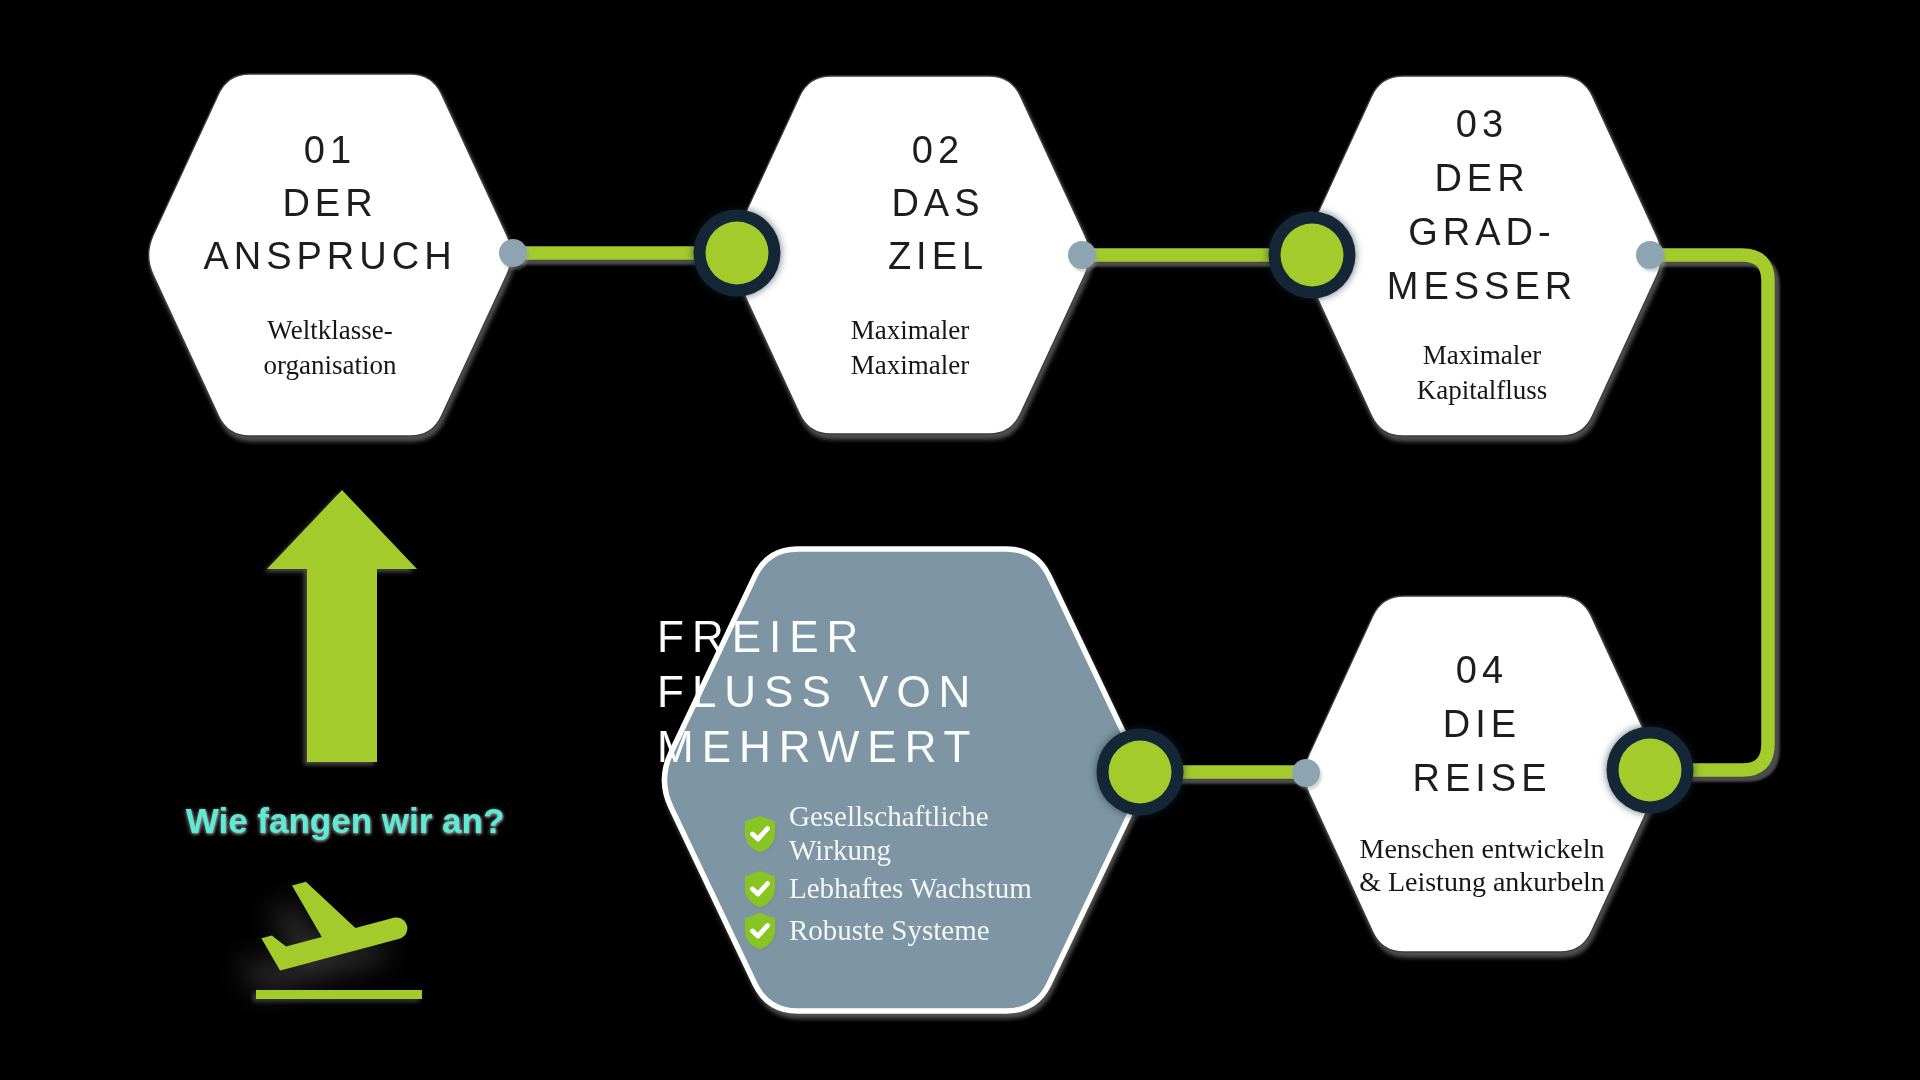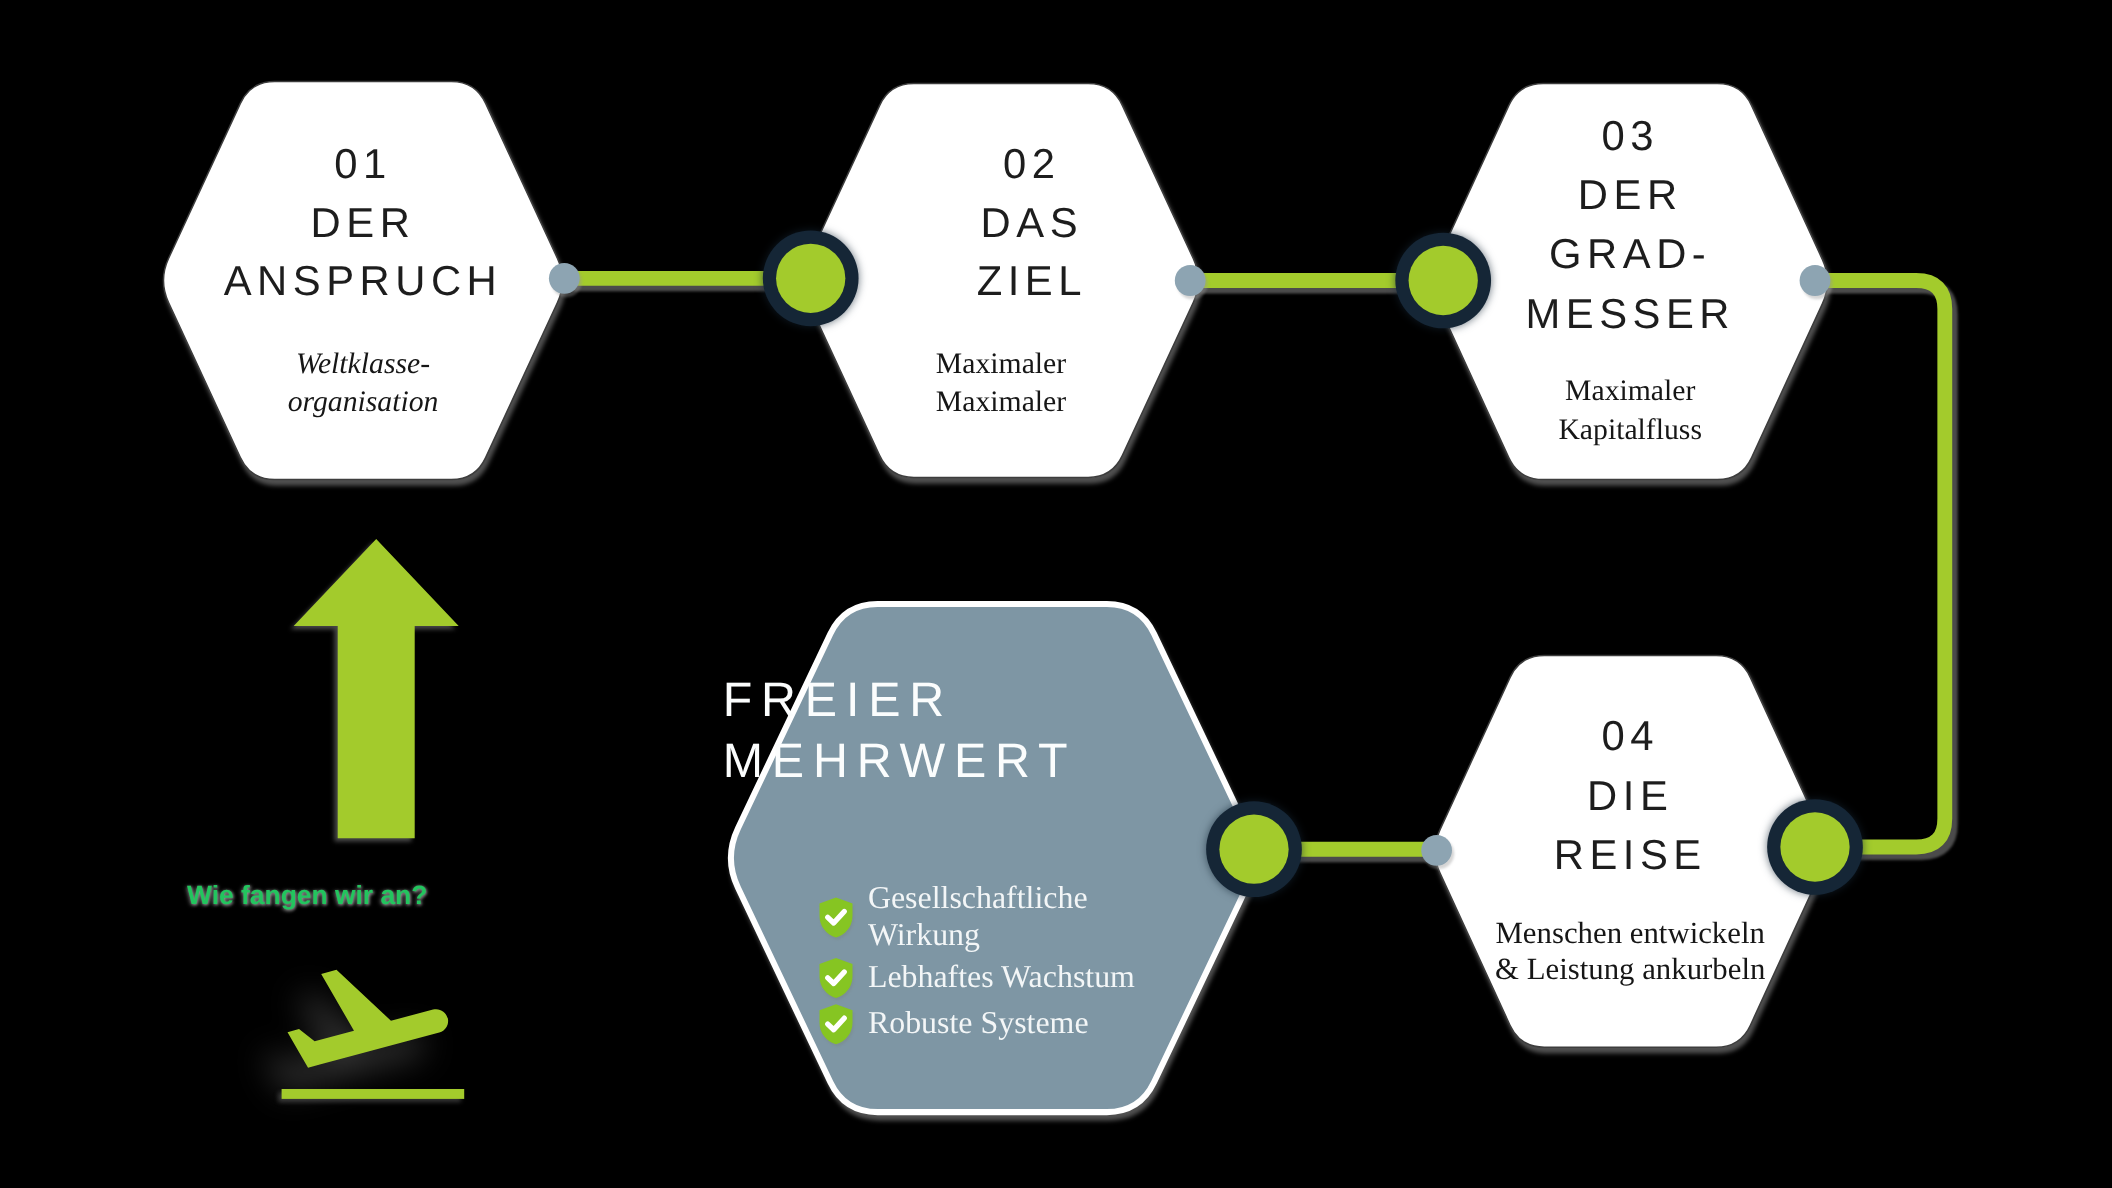--- a/index.html
+++ b/index.html
@@ -22,22 +22,22 @@
   .sblock span{display:block;white-space:nowrap;}
   .sblock.small{font-size:28px;line-height:33px;}
   .vtitle{position:absolute;color:#fbfdfd;font-size:44px;
           line-height:55px;letter-spacing:8px;}
   .vtitle span{display:block;white-space:nowrap;}
   .checks{position:absolute;left:742px;top:799px;width:352px;
           font-family:"Liberation Serif",serif;font-size:29px;line-height:34px;color:#f3f6f7;}
   .checkrow{display:flex;align-items:center;}
   .checkrow svg{position:static;flex:0 0 auto;margin:2px 11px 0 0;
                 filter:drop-shadow(1px 2px 1px rgba(120,130,120,.35));}
-  .question{position:absolute;left:170px;top:801px;width:350px;text-align:left;
-            font-weight:bold;font-size:24px;color:#22c55e;
+  .question{position:absolute;left:170px;top:801px;width:350px;text-align:center;
+            font-weight:bold;font-size:35px;color:#5eead4;
             text-shadow:1px 1px 3px rgba(175,175,175,.85),-1px 1px 4px rgba(150,150,150,.6);}
 </style>
 </head>
 <body>
 
 <div id="stage">
 
   <svg id="shapes" width="1920" height="1080" viewBox="0 0 1920 1080">
       <path d="M153.2,275.0 Q144.0,255.0 153.2,235.0 L218.5,94.0 Q227.7,74.0 249.7,74.0 L410.3,74.0 Q432.3,74.0 441.5,94.0 L506.8,235.0 Q516.0,255.0 506.8,275.0 L441.5,416.0 Q432.3,436.0 410.3,436.0 L249.7,436.0 Q227.7,436.0 218.5,416.0 Z" fill="#ffffff" stroke="#3d3d3d" stroke-width="1.4" class="hexshadow"></path>
       <path d="M735.2,275.0 Q726.0,255.0 735.2,235.0 L799.6,96.0 Q808.8,76.0 830.8,76.0 L989.2,76.0 Q1011.2,76.0 1020.4,96.0 L1084.8,235.0 Q1094.0,255.0 1084.8,275.0 L1020.4,414.0 Q1011.2,434.0 989.2,434.0 L830.8,434.0 Q808.8,434.0 799.6,414.0 Z" fill="#ffffff" stroke="#3d3d3d" stroke-width="1.4" class="hexshadow"></path>
@@ -71,21 +71,21 @@
       <polygon points="342,490 417,569 377,569 377,762 307,762 307,569 267,569" fill="#a3cb2c" class="arrowshadow"></polygon>
       <path transform="translate(248,856) scale(7.2)" d="M22.07 9.64c-.21-.8-1.04-1.28-1.84-1.06L14.92 10 8.04 3.57l-1.93.52 4.14 7.16-4.97 1.33-1.97-1.54-1.45.39 1.82 3.16.77 1.33 1.6-.43 5.31-1.42 4.35-1.16 5.31-1.43c.81-.22 1.28-1.04 1.07-1.84z" fill="#a3cb2c" class="planeshadow"></path>
       <rect x="256" y="990" width="166" height="9" fill="#a3cb2c" class="planeshadow"></rect>
     </svg>
 
   <div class="tblock" style="left:145px;top:124px;width:370px;">
     <span>01</span>
     <span>DER</span>
     <span>ANSPRUCH</span>
   </div>
-  <div class="sblock" style="left:145px;top:313px;width:370px;font-style:italic;">
+  <div class="sblock" style="left:145px;top:313px;width:370px;">
     <span>Weltklasse-</span>
     <span>organisation</span>
   </div>
 
   <div class="tblock" style="left:754px;top:124px;width:368px;">
     <span>02</span>
     <span>DAS</span>
     <span>ZIEL</span>
   </div>
   <div class="sblock" style="left:726px;top:313px;width:368px;">
@@ -109,20 +109,21 @@
     <span>DIE</span>
     <span>REISE</span>
   </div>
   <div class="sblock small" style="left:1300px;top:832px;width:364px;">
     <span>Menschen entwickeln</span>
     <span>&amp; Leistung ankurbeln</span>
   </div>
 
   <div class="vtitle" style="left:657px;top:609px;width:490px;">
     <span>FREIER</span>
+    <span>FLUSS VON</span>
     <span>MEHRWERT</span>
   </div>
   <div class="checks">
     <div class="checkrow">
       <svg width="36" height="40" viewBox="0 0 24 26">
         <path d="M12 1 22 4.6 V12 C22 18.6 17.8 23.4 12 25.2 C6.2 23.4 2 18.6 2 12 V4.6 Z" fill="#86c522"></path>
         <polyline points="7,13 10.6,16.4 17,9.4" fill="none" stroke="#fff" stroke-width="3.2" stroke-linecap="round" stroke-linejoin="round"></polyline>
       </svg>
       <span>Gesellschaftliche Wirkung</span>
     </div>

